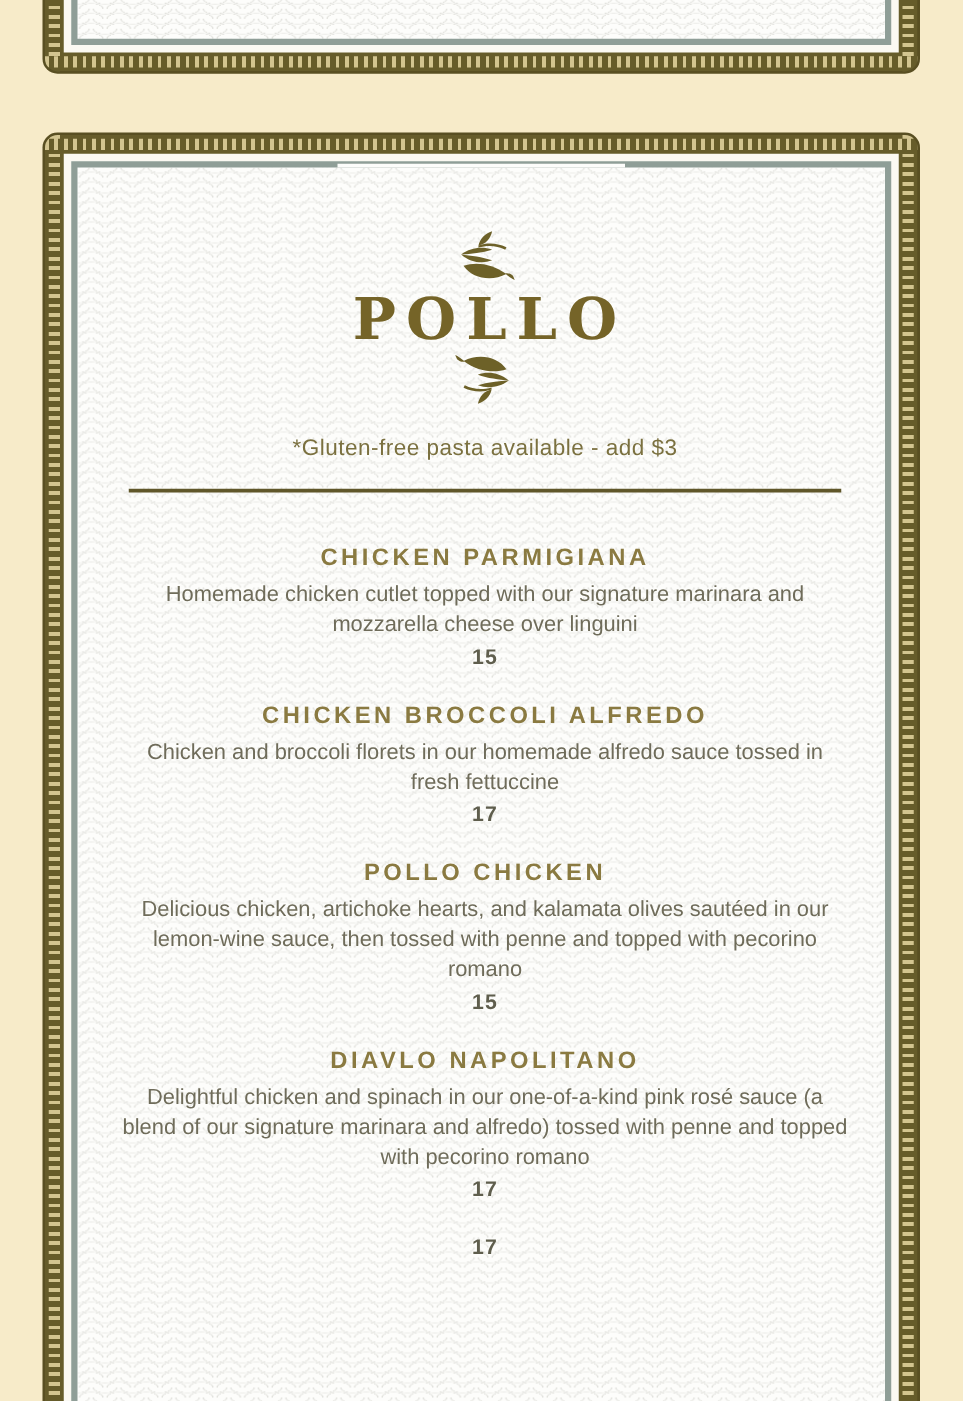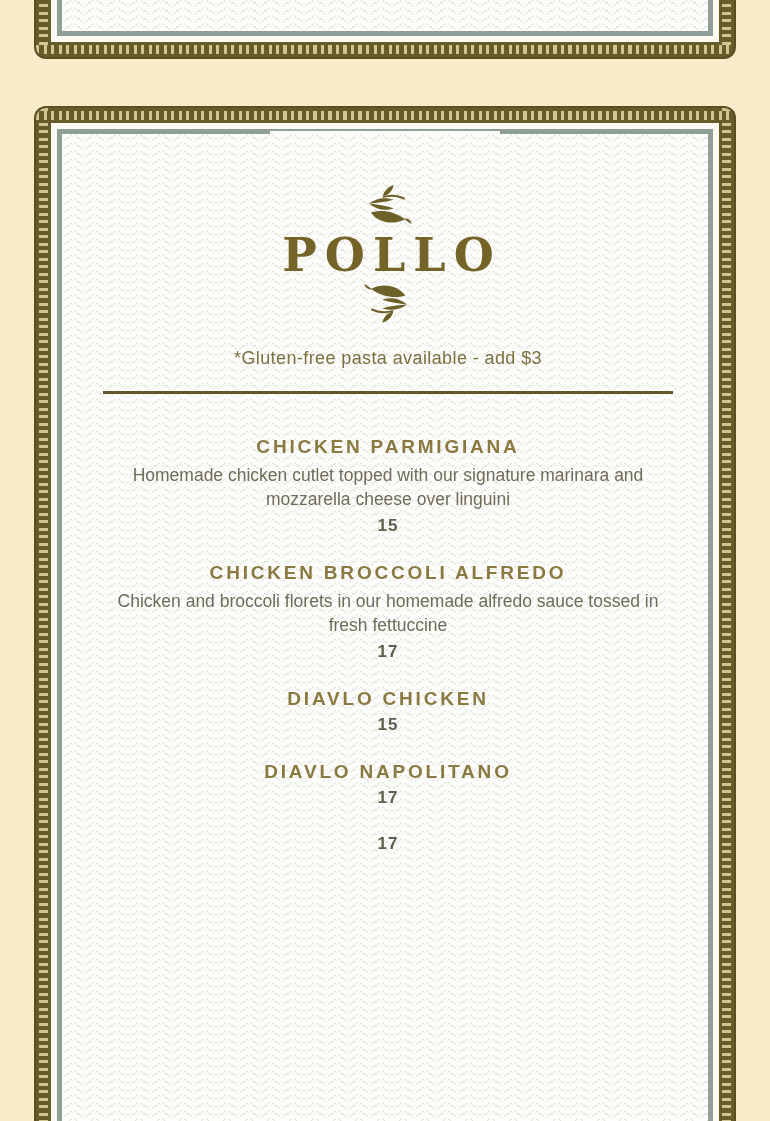--- a/index.html
+++ b/index.html
@@ -185,26 +185,28 @@
                 <div class="item-price">15</div>
               </div>
 
               <div class="item">
                 <div class="item-name">CHICKEN BROCCOLI ALFREDO</div>
                 <div class="item-desc">Chicken and broccoli florets in our homemade alfredo sauce tossed in fresh fettuccine</div>
                 <div class="item-price">17</div>
               </div>
 
               <div class="item">
-                <div class="item-name">DIAVLO CHICKEN</div>
+                <div class="item-name">POLLO CHICKEN</div>
+                <div class="item-desc">Delicious chicken, artichoke hearts, and kalamata olives sautéed in our lemon-wine sauce, then tossed with penne and topped with pecorino romano</div>
                 <div class="item-price">15</div>
               </div>
 
               <div class="item">
                 <div class="item-name">DIAVLO NAPOLITANO</div>
+                <div class="item-desc">Delightful chicken and spinach in our one-of-a-kind pink rosé sauce (a blend of our signature marinara and alfredo) tossed with penne and topped with pecorino romano</div>
                 <div class="item-price">17</div>
               </div>
 
               <div class="item">
                 <div class="item-price">17</div>
               </div>
             </div>
 
         </div>
       </div>

